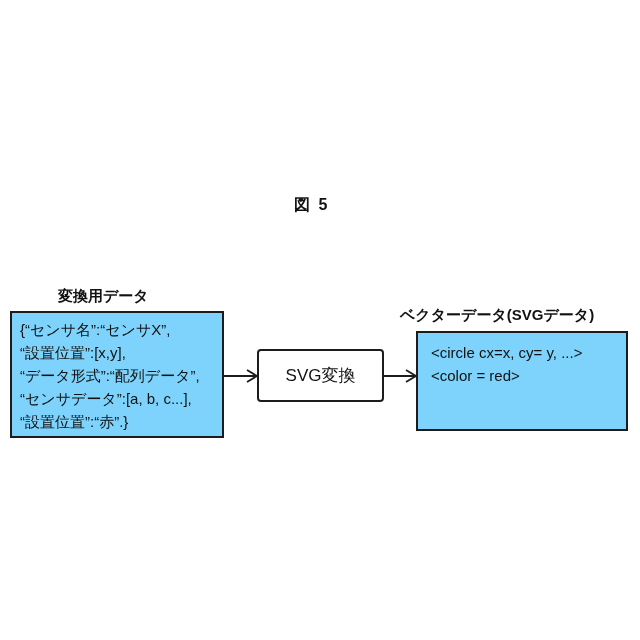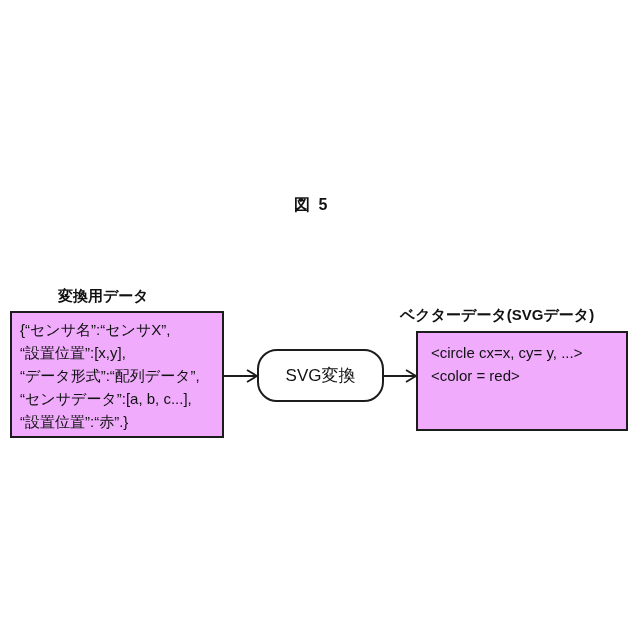--- a/index.html
+++ b/index.html
@@ -21,21 +21,21 @@
     left: 294px;
     top: 195px;
     font-size: 16px;
     font-weight: 700;
     letter-spacing: 2px;
     white-space: pre;
   }
   .box {
     position: absolute;
     border: 2px solid #1c1c1c;
-    background: #f0abfc;
+    background: #7dd3fc;
     box-sizing: border-box;
   }
   .input-box {
     left: 10px;
     top: 311px;
     width: 214px;
     height: 127px;
     padding: 5px 4px 0 8px;
   }
   .output-box {
@@ -66,21 +66,21 @@
     left: 400px;
     top: 306px;
   }
   .process-box {
     position: absolute;
     left: 257px;
     top: 349px;
     width: 127px;
     height: 53px;
     border: 2px solid #1c1c1c;
-    border-radius: 20px;
+    border-radius: 4px;
     background: #ffffff;
     box-sizing: border-box;
     display: flex;
     align-items: center;
     justify-content: center;
   }
   .process-label {
     font-size: 17px;
     font-weight: 500;
     white-space: pre;

